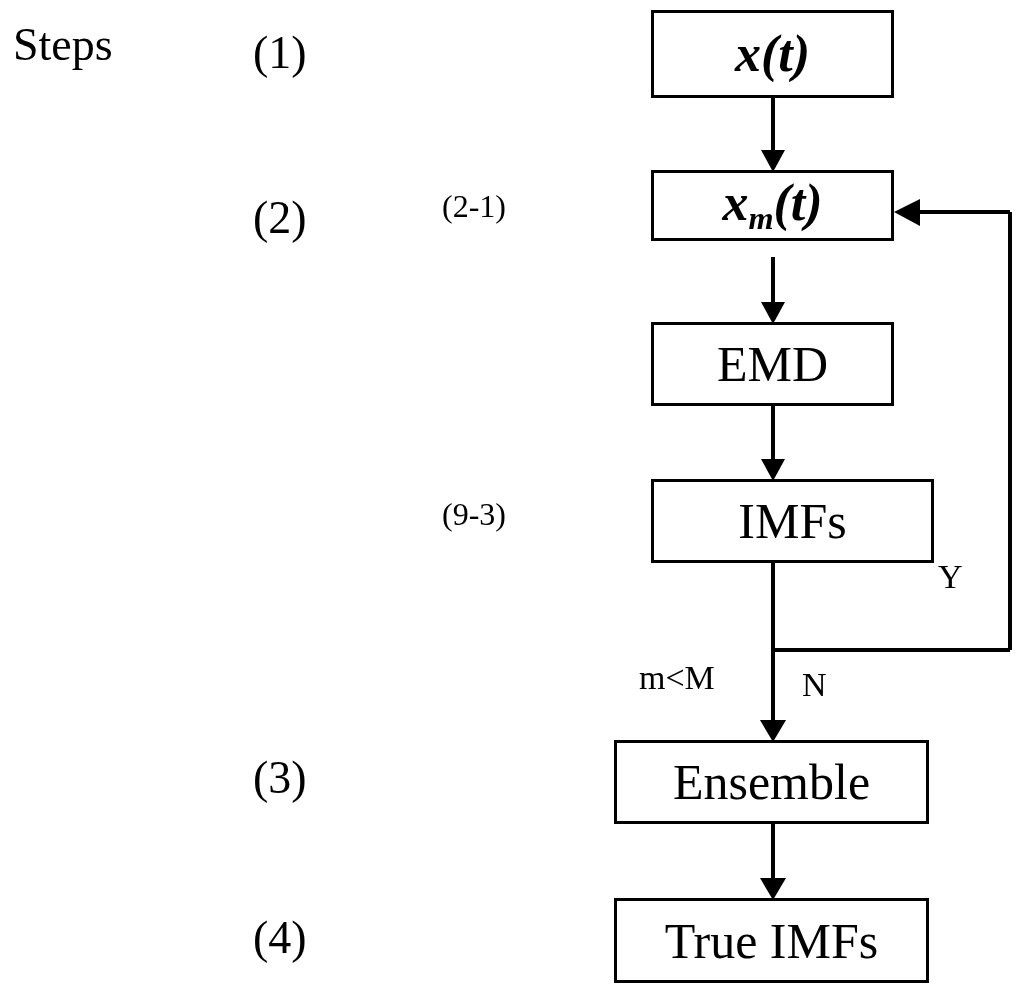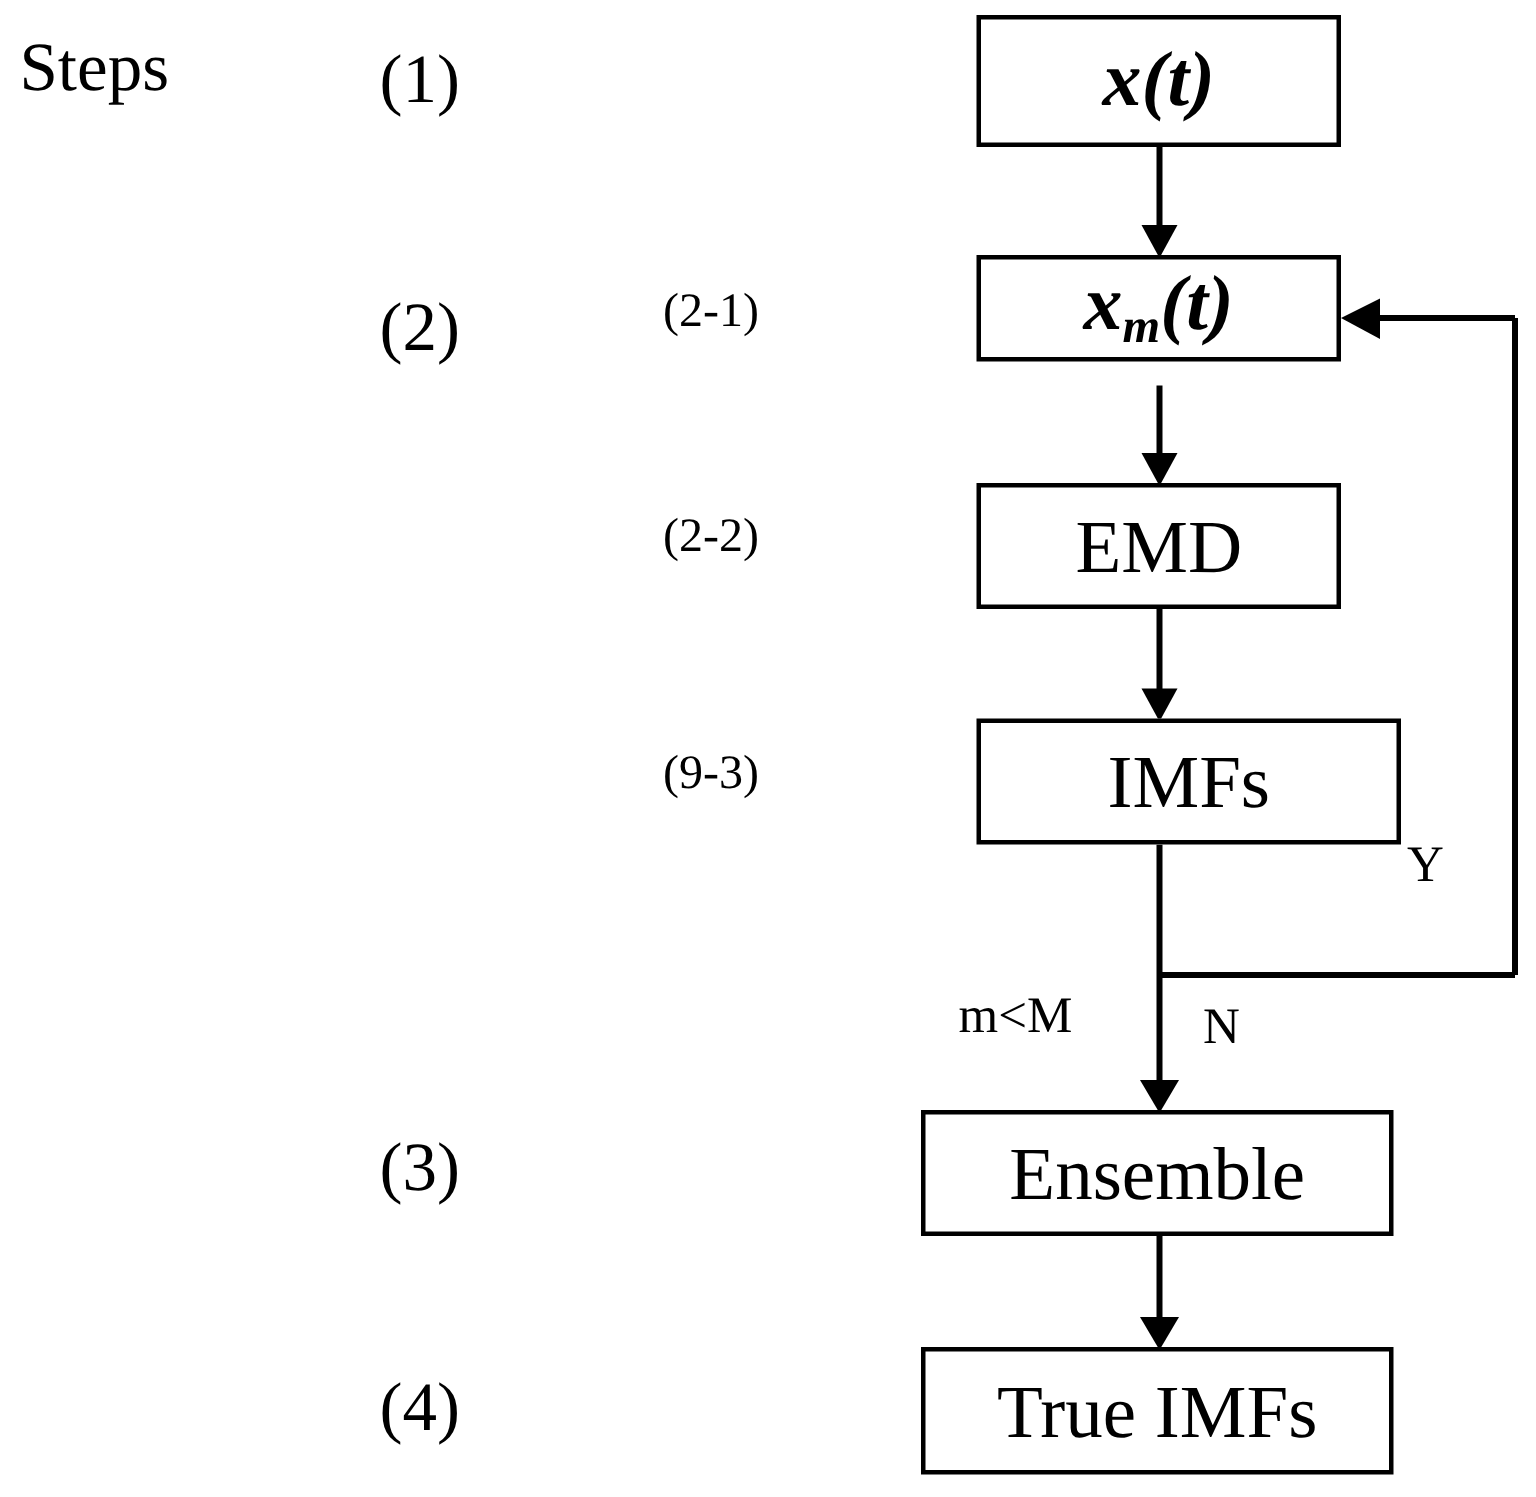--- a/index.html
+++ b/index.html
@@ -31,21 +31,20 @@
 <div id="stage">
 
   <div class="lbl steps-title">Steps</div>
 
   <div class="lbl step-num" style="top:30px">(1)</div>
   <div class="lbl step-num" style="top:195px">(2)</div>
   <div class="lbl step-num" style="top:755px">(3)</div>
   <div class="lbl step-num" style="top:915px">(4)</div>
 
   <div class="lbl sub-num" style="top:190px">(2-1)</div>
-  <div class="lbl sub-num" style="top:340px">(2-2)</div>
   <div class="lbl sub-num" style="top:498px">(9-3)</div>
 
   <svg class="wires" viewBox="0 0 1024 998">
     <g stroke="#000" stroke-width="4" fill="#000">
       <line x1="773" y1="98" x2="773" y2="152"></line>
       <polygon points="761,150 785,150 773,172" stroke="none"></polygon>
 
       <line x1="773" y1="257" x2="773" y2="304"></line>
       <polygon points="761,302 785,302 773,324" stroke="none"></polygon>
 

